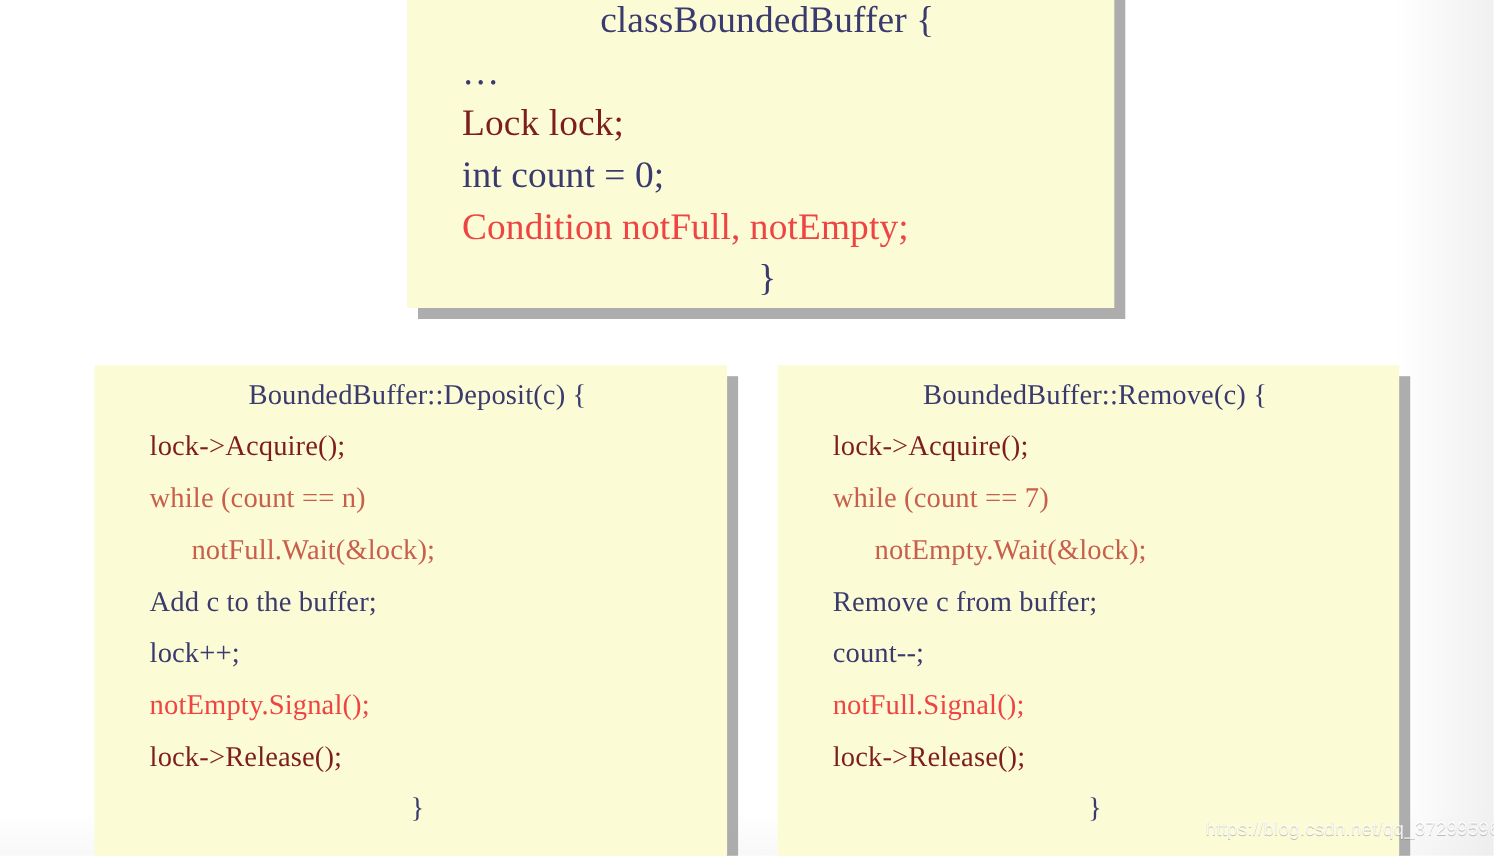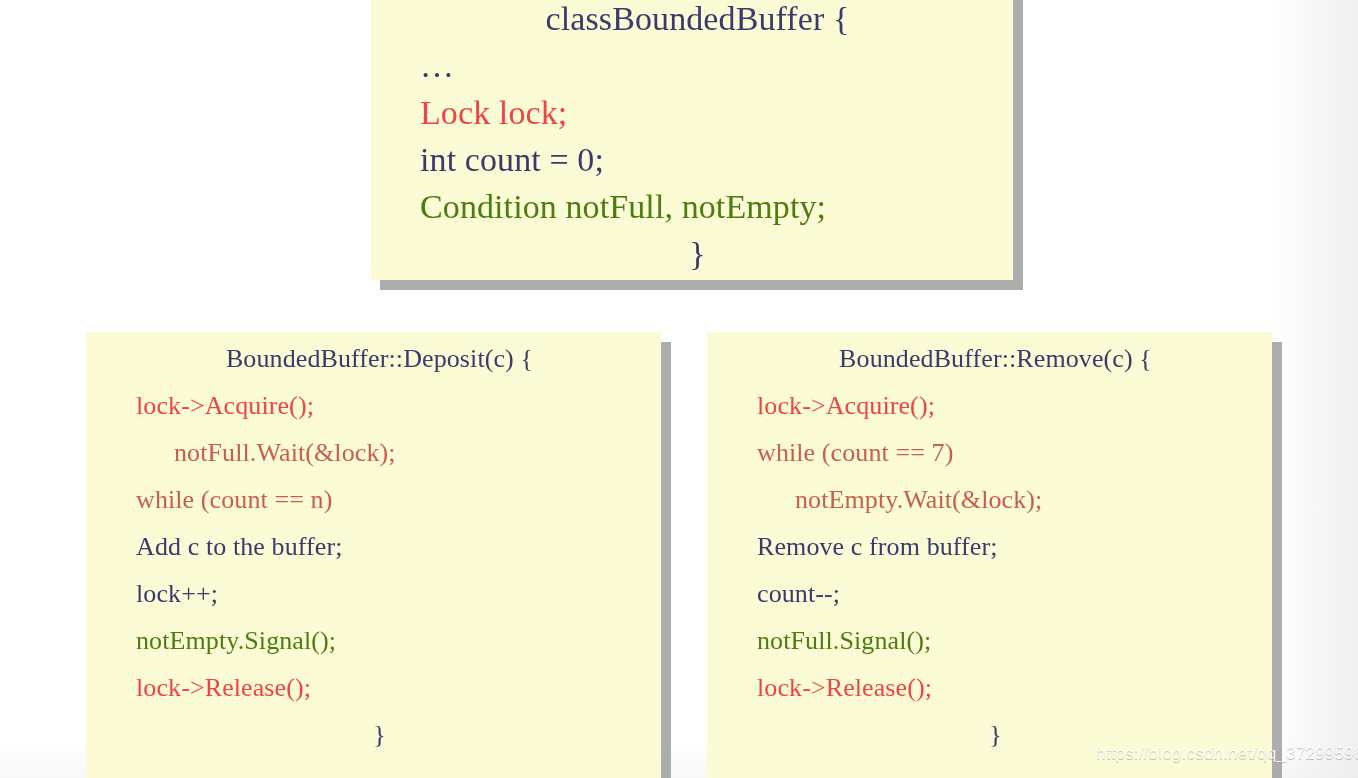--- a/index.html
+++ b/index.html
@@ -71,22 +71,22 @@
     padding: 14px 0 0 12px;
   }
 
   #box-deposit .line, #box-remove .line {
     font-size: 26px;
     height: 47px;
   }
 
   
   .c-dark   { color: #3a3a6e; }
-  .c-pink   { color: #ef4444; }
-  .c-red    { color: #4d7c0f; }
+  .c-pink   { color: #7f1d1d; }
+  .c-red    { color: #ef4444; }
   .c-salmon { color: #c85f4d; }
 
   
   .ind0 { padding-left: 0px; text-align: center; }
   .ind1 { padding-left: 38px; }
   .ind2 { padding-left: 76px; }
 
   .watermark {
     position: absolute;
     left: 1096px;
@@ -110,22 +110,22 @@
     <div class="line c-dark ind1">…</div>
     <div class="line c-pink ind1">Lock lock;</div>
     <div class="line c-dark ind1">int count = 0;</div>
     <div class="line c-red ind1">Condition notFull, notEmpty;</div>
     <div class="line c-dark ind0">}</div>
   </div>
 
 <div class="code-box" id="box-deposit">
     <div class="line c-dark ind0">BoundedBuffer::Deposit(c) {</div>
     <div class="line c-pink ind1">lock-&gt;Acquire();</div>
+    <div class="line c-salmon ind1">while (count == n)</div>
     <div class="line c-salmon ind2">notFull.Wait(&amp;lock);</div>
-    <div class="line c-salmon ind1">while (count == n)</div>
     <div class="line c-dark ind1">Add c to the buffer;</div>
     <div class="line c-dark ind1">lock++;</div>
     <div class="line c-red ind1">notEmpty.Signal();</div>
     <div class="line c-pink ind1">lock-&gt;Release();</div>
     <div class="line c-dark ind0">}</div>
   </div>
 
 <div class="code-box" id="box-remove">
     <div class="line c-dark ind0">BoundedBuffer::Remove(c) {</div>
     <div class="line c-pink ind1">lock-&gt;Acquire();</div>

